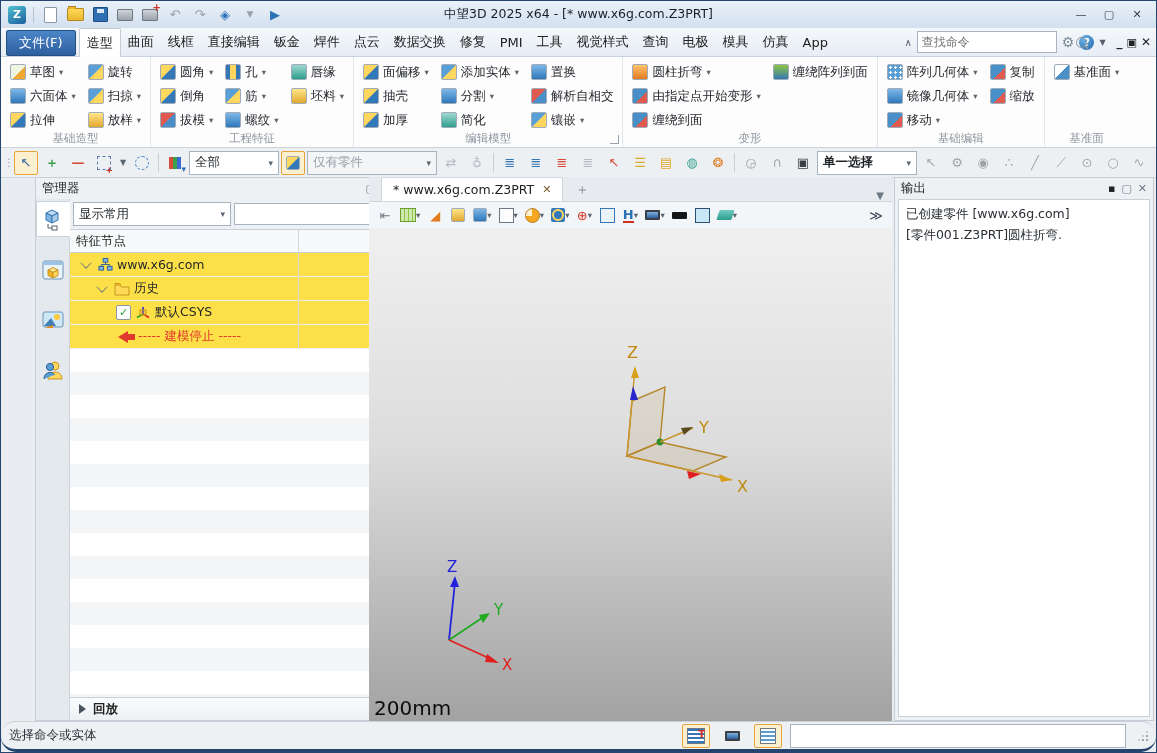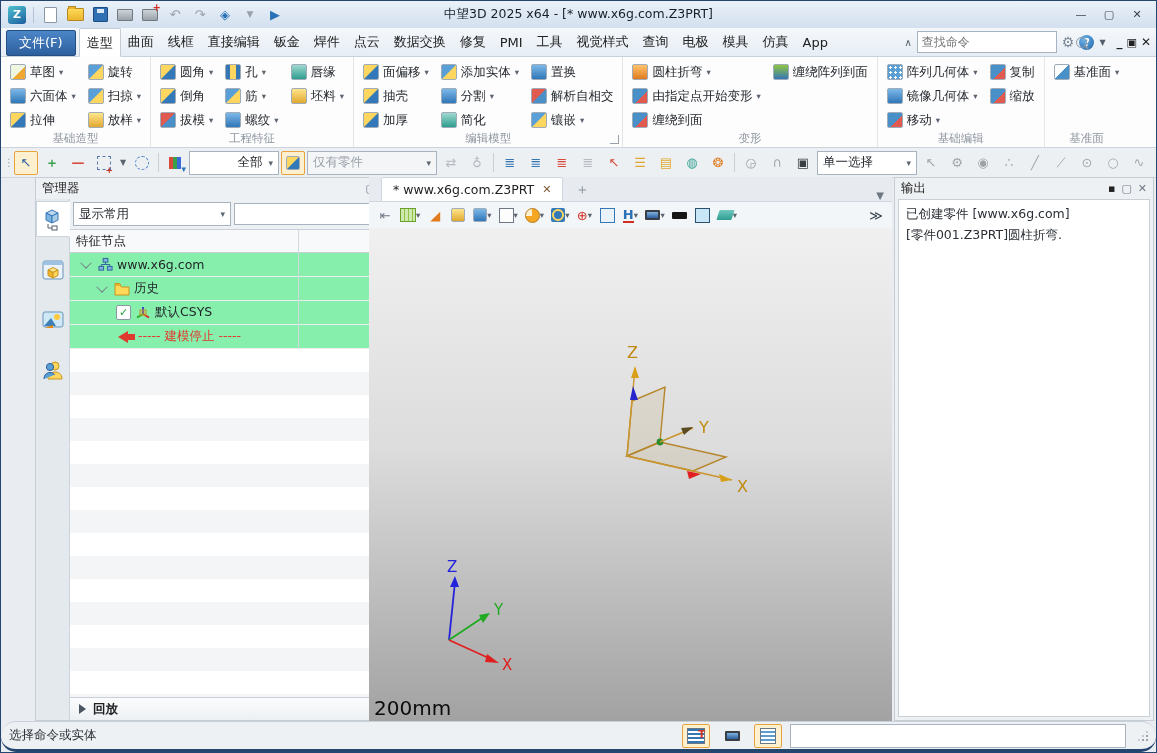--- a/index.html
+++ b/index.html
@@ -75,21 +75,21 @@
   .fbars::after{content:"▾";position:absolute;right:-5px;bottom:-5px;color:#2a72b8;font-size:9px;}
   .cubesm{width:14px;height:14px;border-radius:2px;background:linear-gradient(135deg,#ffd75e 48%,#3378b8 52%);border:1px solid #9fabb8;box-sizing:border-box;}
   
   .manager{position:absolute;top:176px;left:2px;width:363px;bottom:31px;background:#eef1f4;border:1px solid #c6cdd5;box-sizing:border-box;margin-left:32px;}
   .ptitle{height:21px;display:flex;align-items:center;padding:0 6px;font-size:12.5px;color:#222;}
   .ptitle .pbtns{margin-left:auto;display:flex;gap:6px;color:#6e7884;font-size:11px;}
   .mgr-body{position:absolute;top:21px;left:0;right:0;bottom:0;display:flex;}
   .mgr-side{width:36px;background:#e4e9ee;border-right:1px solid #ccd3da;display:flex;flex-direction:column;align-items:center;padding-top:2px;gap:16px;}
   .side-btn{width:32px;height:34px;display:flex;align-items:center;justify-content:center;}
   .side-btn.sel{background:#fff;border:1px solid #ccd3da;border-right:1px solid #fff;margin-right:-1px;}
-  .mgr-main{flex:1;display:flex;flex-direction:column;background:#86efac;position:relative;}
+  .mgr-main{flex:1;display:flex;flex-direction:column;background:#fde047;position:relative;}
   .mgr-filter{height:26px;display:flex;gap:3px;padding:2px 3px;background:#eef1f4;align-items:center;}
   .mgr-filter .dd{flex:0 0 146px;}
   .mgr-filter input{flex:1;height:20px;border:1px solid #a7b3c0;font-family:inherit;font-size:12px;padding:0 4px;outline:none;}
   .colhdr{height:22px;border-top:1px solid #c9d0d8;border-bottom:1px solid #c9d0d8;background:#f7f9fa;display:flex;align-items:center;padding-left:6px;font-size:12.5px;color:#222;position:relative;}
   .coldiv{position:absolute;top:0;bottom:0;left:228px;width:1px;background:#d2d8de;}
   .tree{position:relative;}
   .trow{height:23px;display:flex;align-items:center;border-bottom:1px solid #eceef0;font-size:12.5px;gap:4px;}
   .tfill{flex:1;background:repeating-linear-gradient(180deg,#fff 0,#fff 23px,#f4f5f6 23px,#f4f5f6 46px);}
   .expander{width:9px;height:9px;border-right:1.6px solid #6e7884;border-bottom:1.6px solid #6e7884;transform:rotate(45deg) scale(.8);margin:0 3px 3px 3px;flex:none;}
   .chk{width:13px;height:13px;border:1px solid #8a97a5;background:#fff;color:#1f9e3a;font-size:11px;font-weight:bold;display:flex;align-items:center;justify-content:center;flex:none;border-radius:2px;}
@@ -424,21 +424,21 @@
         <span class="mini-sq"></span>
       </span>
     <span class="ti" style="min-width:8px;font-size:8px;color:#5a6570;">▼</span>
     <span class="ti">
         <span class="mini-ci"></span>
       </span>
     <span class="vsep"></span>
     <span class="ti">
         <span class="fbars"></span>
       </span>
-    <span class="dd" style="width:78px;justify-content:flex-end;">
+    <span class="dd" style="width:78px;">
         <span>全部</span>
         <span class="crt">▾</span>
       </span>
     <span class="ti sel">
         <span class="cubesm"></span>
       </span>
     <span class="dd dis" style="width:118px;">
         <span>仅有零件</span>
         <span class="crt">▾</span>
       </span>
@@ -451,21 +451,21 @@
     <span class="ti dis" style="color:#5a6570;">≣</span>
     <span class="ti" style="color:#d84a3a;">↖</span>
     <span class="ti" style="color:#e0a830;">☰</span>
     <span class="ti" style="color:#e0a830;">▤</span>
     <span class="ti" style="color:#2e9e8e;">◍</span>
     <span class="ti" style="color:#e07b1f;">❂</span>
     <span class="vsep"></span>
     <span class="ti dis">◶</span>
     <span class="ti dis">∩</span>
     <span class="ti" style="color:#3a3f46;">▣</span>
-    <span class="dd" style="width:88px;">
+    <span class="dd" style="width:88px;font-weight:bold;">
         <span>单一选择</span>
         <span class="crt">▾</span>
       </span>
     <span class="ti dis">↖</span>
     <span class="ti dis">⚙</span>
     <span class="ti dis">◉</span>
     <span class="ti dis">∴</span>
     <span class="ti dis">╱</span>
     <span class="ti dis">⟋</span>
     <span class="ti dis">⊙</span>

